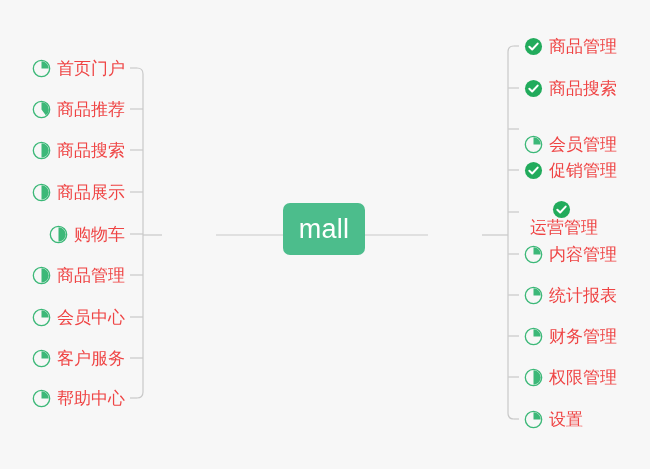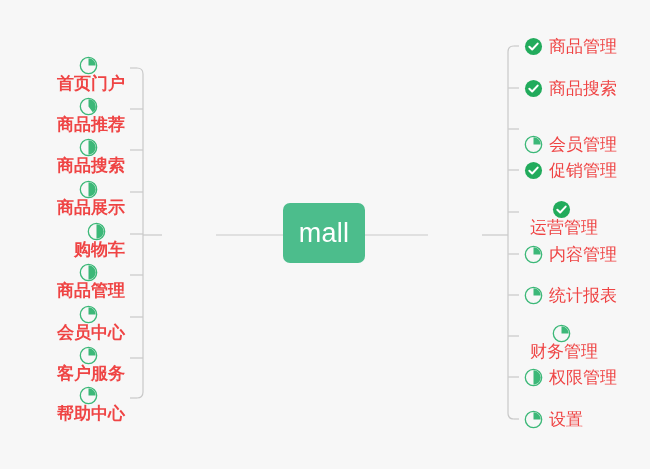--- a/index.html
+++ b/index.html
@@ -37,21 +37,21 @@
     stroke: #c9c9c9;
     stroke-width: 1.2;
   }
 
   
   .center-node {
     position: absolute;
     left: 283px;
     top: 203px;
     width: 82px;
-    height: 60px;
+    height: 52px;
     background: #4cbd8c;
     border-radius: 7px;
     display: flex;
     align-items: center;
     justify-content: center;
     color: #ffffff;
     font-size: 27px;
     letter-spacing: 0.2px;
     box-sizing: border-box;
   }
@@ -80,23 +80,22 @@
     position: absolute;
     height: 24px;
     display: flex;
     align-items: center;
     font-size: 17px;
     color: #ef4444;
     white-space: nowrap;
   }
   .leaf-left {
     right: 525px;          
-    flex-direction: column;
-    justify-content: flex-start;
-    font-weight: bold;
+    flex-direction: row;
+    justify-content: center;
   }
   .leaf-right {
     left: 524px;
   }
   .leaf-label {
     line-height: 1;
   }
   .leaf-left  .leaf-label { margin-left: 6px; }
   .leaf-right .leaf-label { margin-left: 6px; }
 
@@ -255,21 +254,21 @@
         </svg>
         <span class="leaf-label">内容管理</span>
       </div>
       <div class="leaf leaf-right" style="top: 283px;">
         <svg class="status-icon" viewBox="0 0 20 20">
           <circle cx="10" cy="10" r="8.6" fill="none" stroke="#3cb878" stroke-width="1.4"></circle>
           <path d="M 10 10 L 10 2.4000000000000004 A 7.6 7.6 0 0 1 17.6 10 Z" fill="#3cb878"></path>
         </svg>
         <span class="leaf-label">统计报表</span>
       </div>
-      <div class="leaf leaf-right" style="top: 324px; flex-direction: column;">
+      <div class="leaf leaf-right" style="top: 324px;">
         <svg class="status-icon" viewBox="0 0 20 20">
           <circle cx="10" cy="10" r="8.6" fill="none" stroke="#3cb878" stroke-width="1.4"></circle>
           <path d="M 10 10 L 10 2.4000000000000004 A 7.6 7.6 0 0 1 17.6 10 Z" fill="#3cb878"></path>
         </svg>
         <span class="leaf-label">财务管理</span>
       </div>
       <div class="leaf leaf-right" style="top: 365px;">
         <svg class="status-icon" viewBox="0 0 20 20">
           <circle cx="10" cy="10" r="8.6" fill="none" stroke="#3cb878" stroke-width="1.4"></circle>
           <path d="M 10 10 L 10 2.4000000000000004 A 7.6 7.6 0 0 1 10 17.6 Z" fill="#3cb878"></path>

